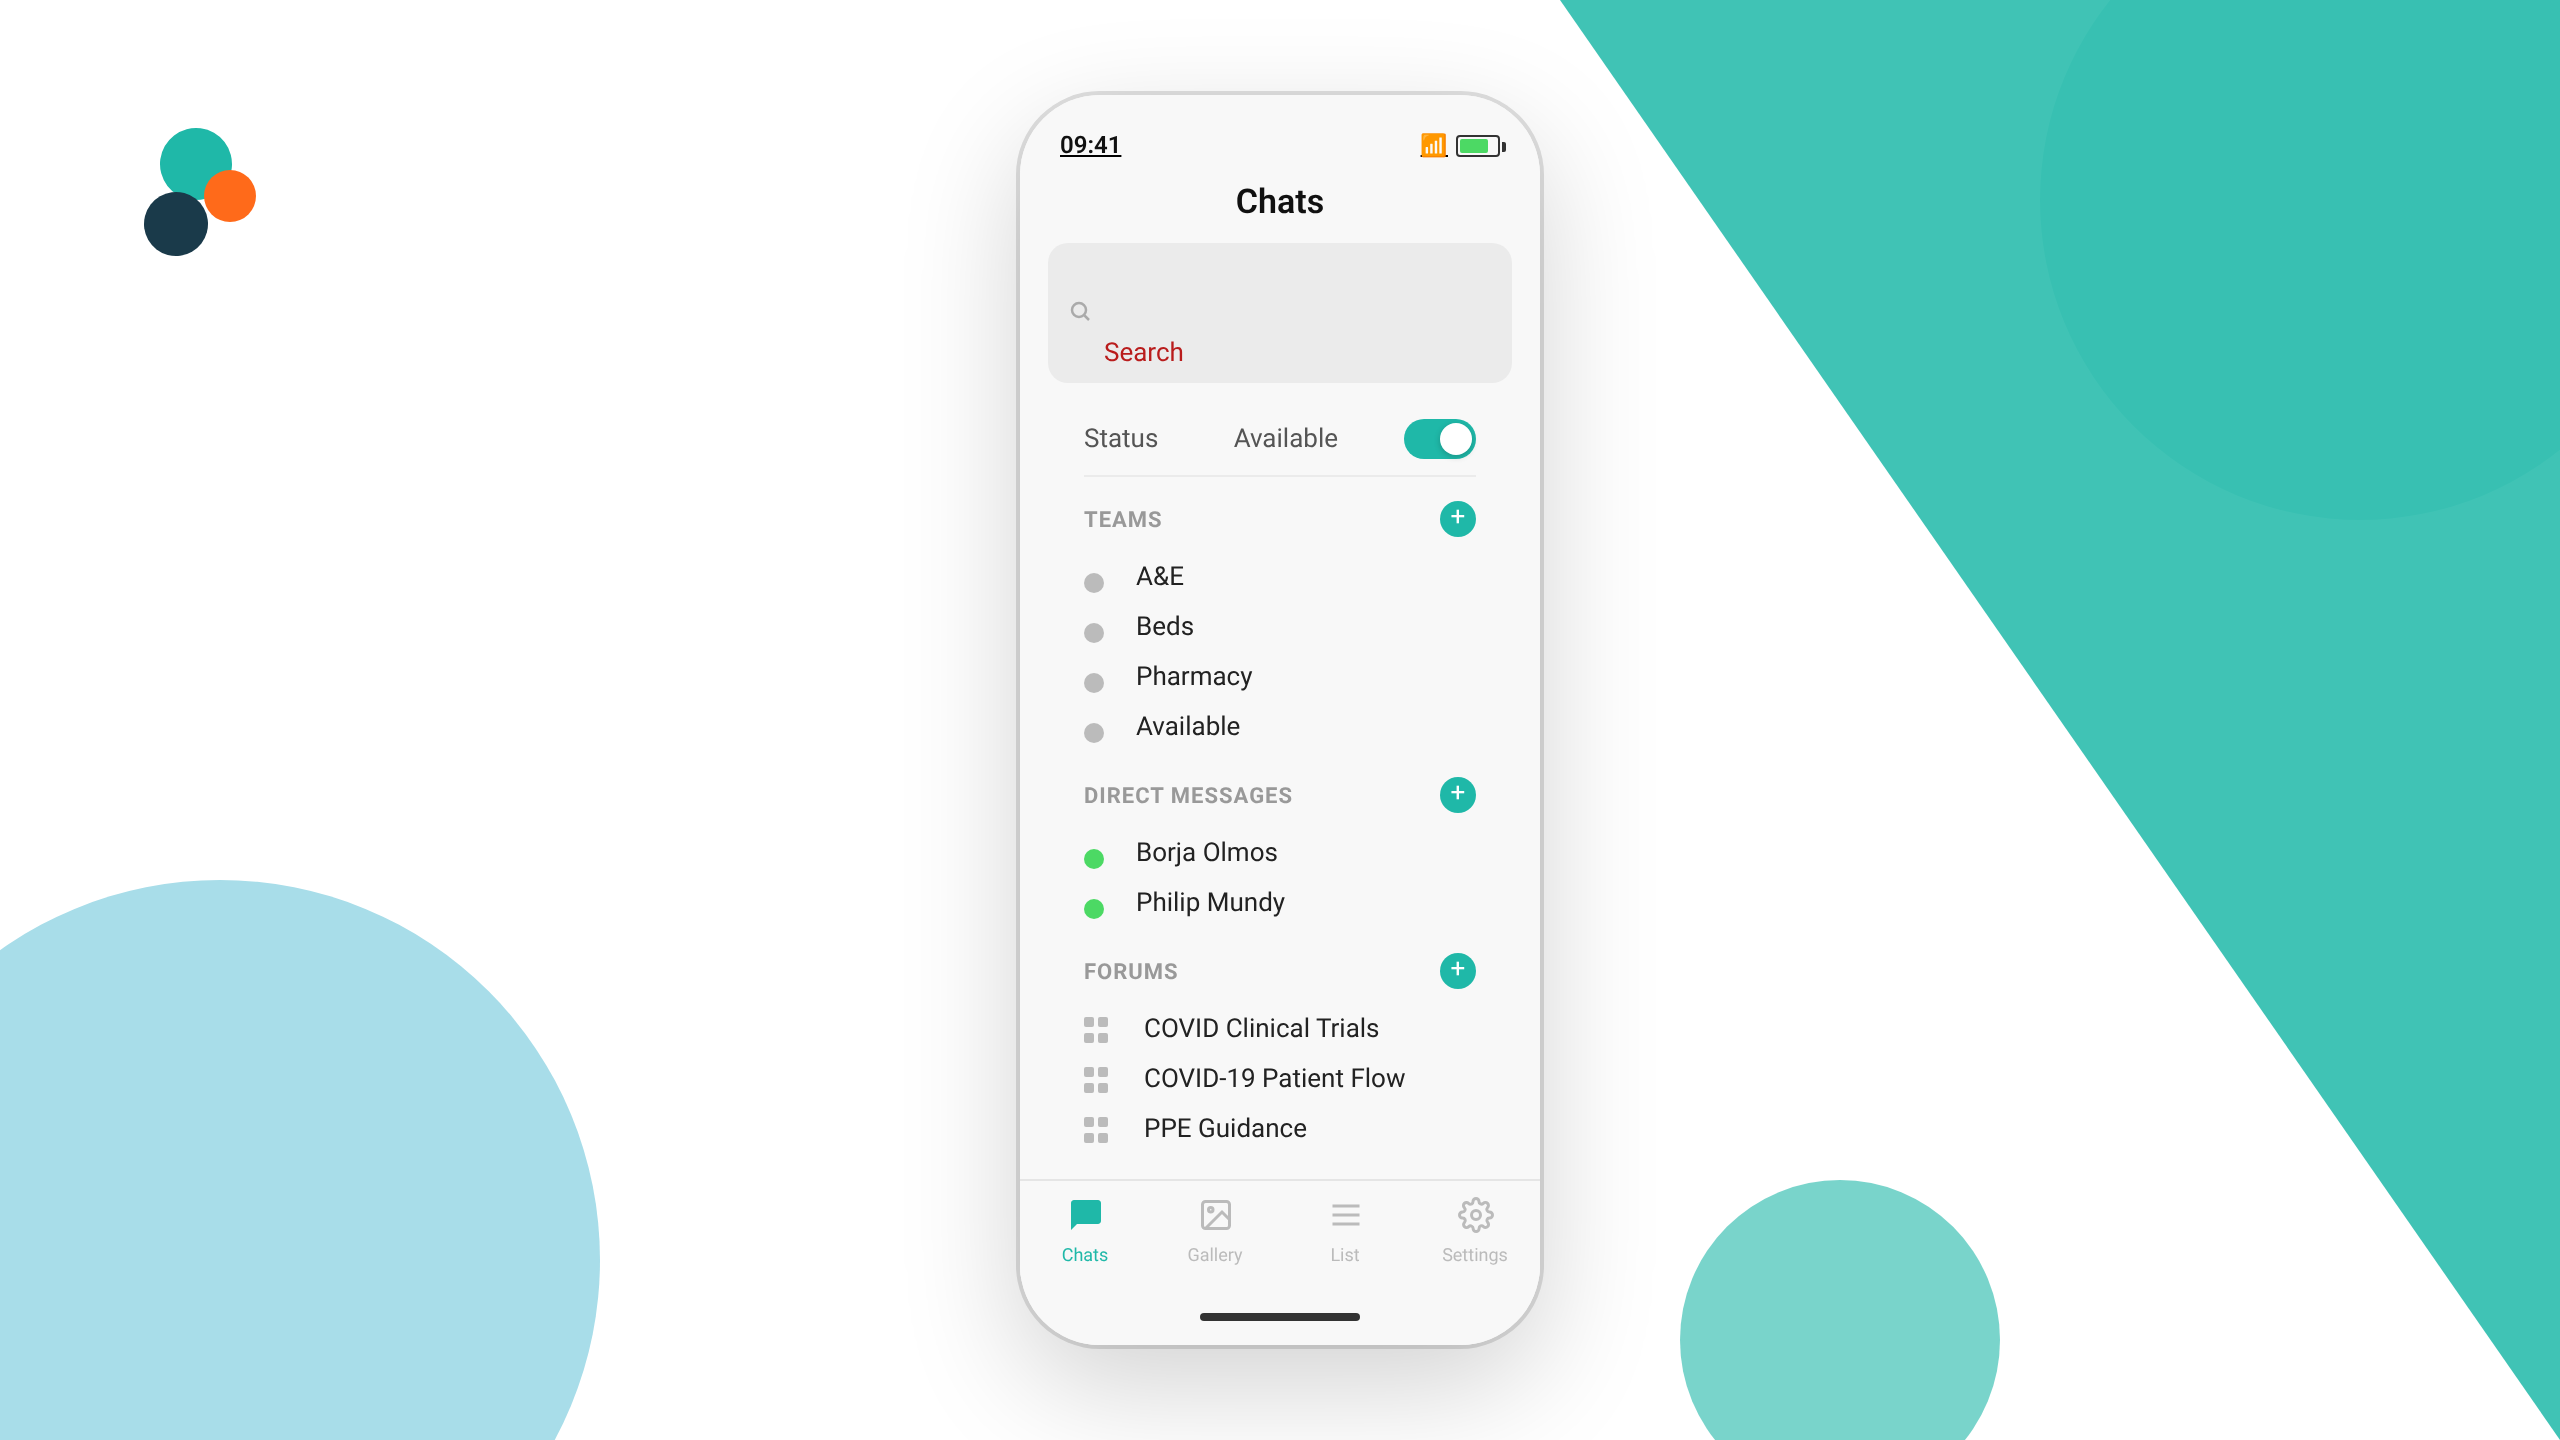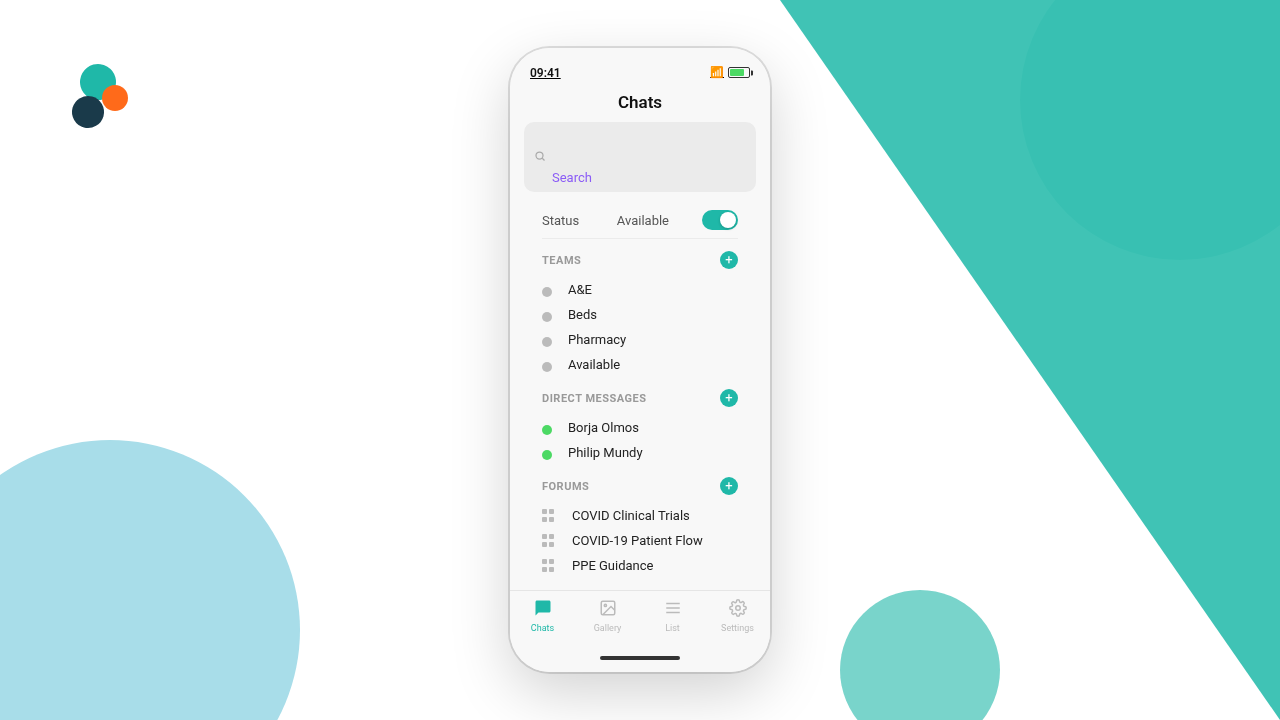--- a/index.html
+++ b/index.html
@@ -94,21 +94,21 @@
       overflow: hidden;
       display: flex;
       flex-direction: column;
       position: relative;
     }
 
     
     .status-bar {
       display: flex;
       justify-content: space-between;
-      align-items: flex-start;
+      align-items: flex-end;
       padding: 10px 20px 6px;
       background: #f8f8f8;
       text-decoration: underline;
     }
 
     .status-time {
       font-size: 12px;
       font-weight: 600;
       color: #111;
     }
@@ -183,21 +183,21 @@
       gap: 6px;
     }
 
     .search-icon-wrap {
       color: #999;
       font-size: 12px;
     }
 
     .search-placeholder {
       font-size: 13px;
-      color: #8b5cf6;
+      color: #b91c1c;
       margin-top: 41px;
     }
 
     
     .scroll-content {
       flex: 1;
       overflow: hidden;
       padding: 0 32px;
     }
 

